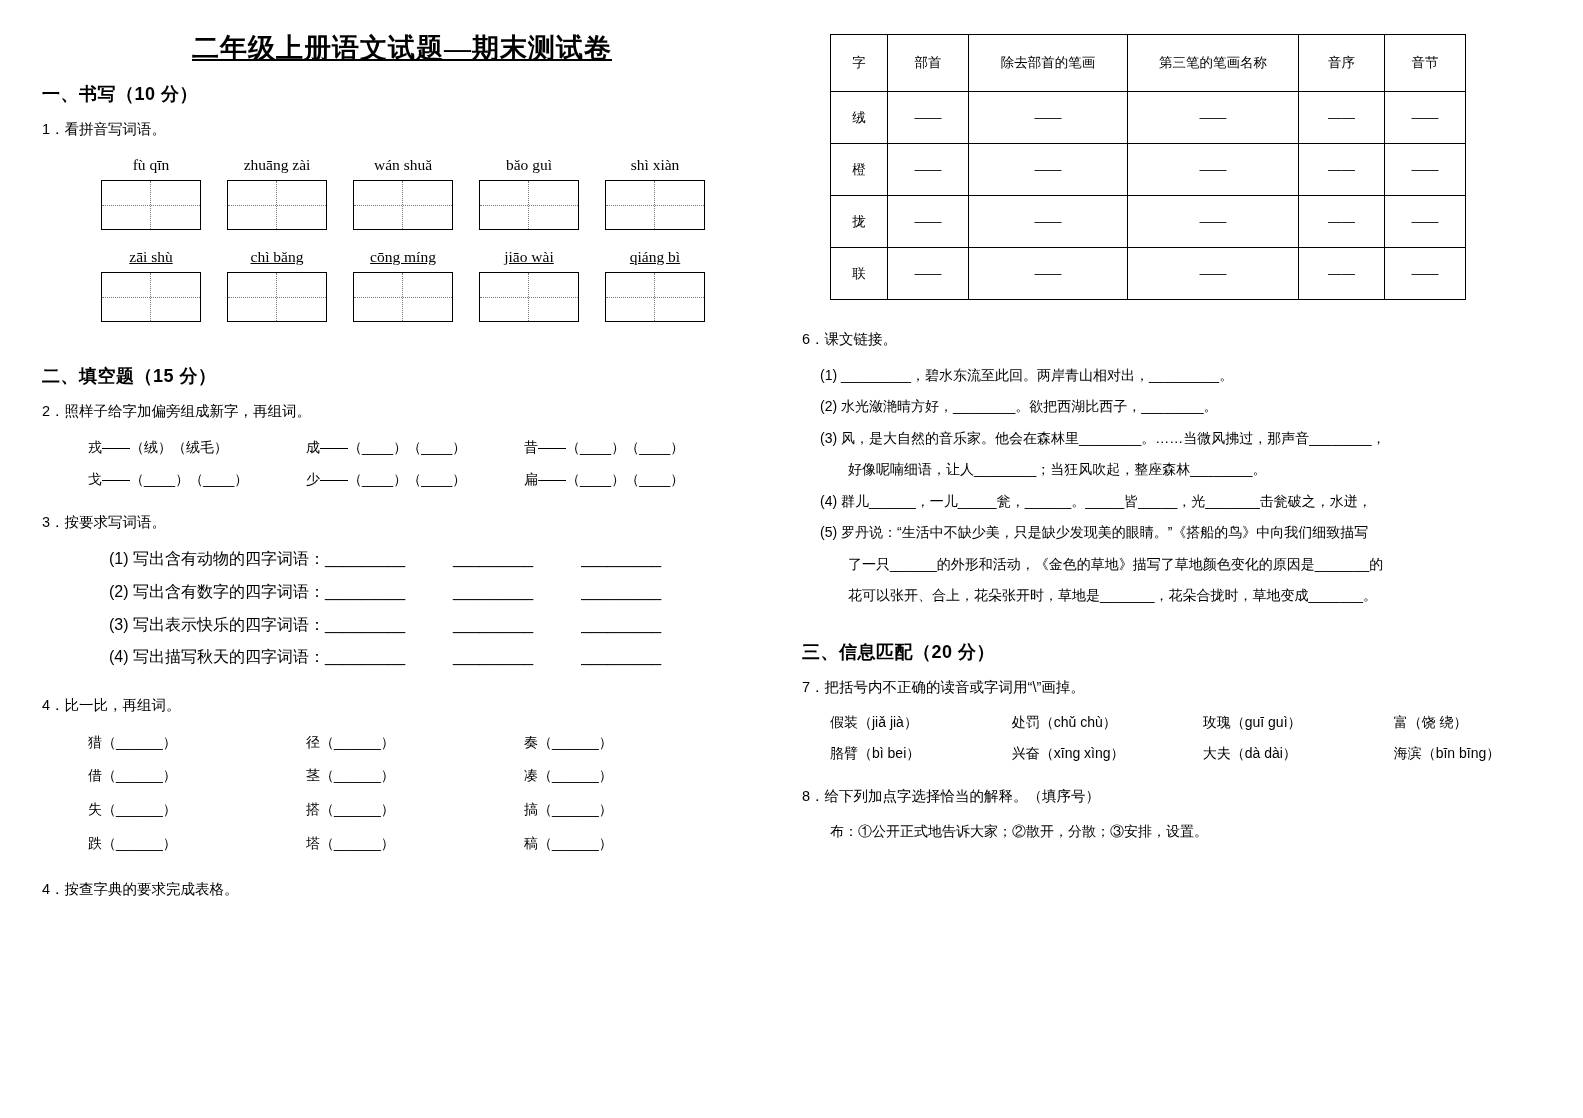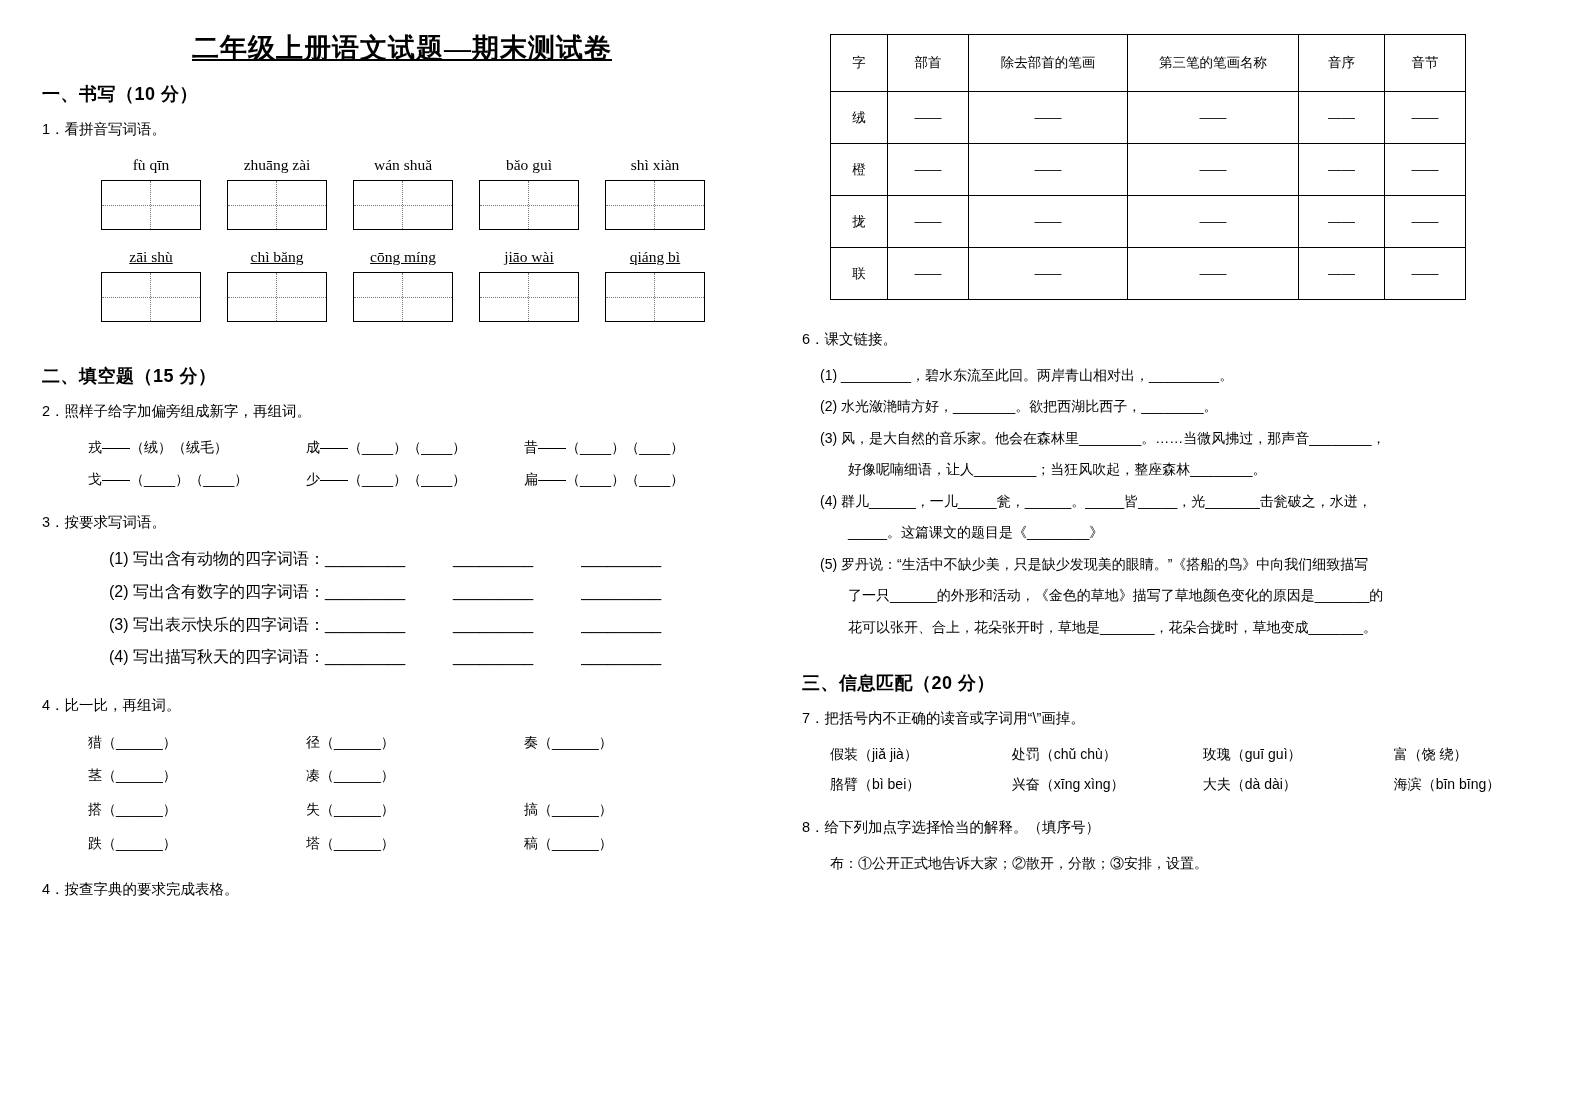--- a/index.html
+++ b/index.html
@@ -267,26 +267,27 @@
     <div class="sub">(3) 写出表示快乐的四字词语：_________　　　_________　　　_________</div>
     <div class="sub">(4) 写出描写秋天的四字词语：_________　　　_________　　　_________</div>
 
     <div class="q" style="margin-top:18px">4．比一比，再组词。</div>
     <div class="bi-row">
       <div class="bi-cell">猎（______）</div>
       <div class="bi-cell">径（______）</div>
       <div class="bi-cell">奏（______）</div>
     </div>
     <div class="bi-row">
+      <div class="bi-cell">借（______）</div>
       <div class="bi-cell">茎（______）</div>
       <div class="bi-cell">凑（______）</div>
     </div>
     <div class="bi-row">
+      <div class="bi-cell">失（______）</div>
       <div class="bi-cell">搭（______）</div>
-      <div class="bi-cell">失（______）</div>
       <div class="bi-cell">搞（______）</div>
     </div>
     <div class="bi-row">
       <div class="bi-cell">跌（______）</div>
       <div class="bi-cell">塔（______）</div>
       <div class="bi-cell">稿（______）</div>
     </div>
 
     <div class="q" style="margin-top:16px">4．按查字典的要求完成表格。</div>
   </div>
@@ -337,21 +338,20 @@
       </tr>
     </tbody>
       </table>
 
     <div class="q" style="margin-top:26px;margin-left:12px">6．课文链接。</div>
     <div class="sub-r">(1) _________，碧水东流至此回。两岸青山相对出，_________。</div>
     <div class="sub-r">(2) 水光潋滟晴方好，________。欲把西湖比西子，________。</div>
     <div class="sub-r">(3) 风，是大自然的音乐家。他会在森林里________。……当微风拂过，那声音________，</div>
     <div class="sub-r" style="margin-left:58px">好像呢喃细语，让人________；当狂风吹起，整座森林________。</div>
     <div class="sub-r">(4) 群儿______，一儿_____瓮，______。_____皆_____，光_______击瓮破之，水迸，</div>
-    <div class="sub-r" style="margin-left:58px">_____。这篇课文的题目是《________》</div>
     <div class="sub-r">(5) 罗丹说：“生活中不缺少美，只是缺少发现美的眼睛。”《搭船的鸟》中向我们细致描写</div>
     <div class="sub-r" style="margin-left:58px">了一只______的外形和活动，《金色的草地》描写了草地颜色变化的原因是_______的</div>
     <div class="sub-r" style="margin-left:58px">花可以张开、合上，花朵张开时，草地是_______，花朵合拢时，草地变成_______。</div>
 
     <div class="section-head" style="margin-top:28px;margin-left:12px">三、信息匹配（20 分）</div>
 
     <div class="q" style="margin-left:12px">7．把括号内不正确的读音或字词用“\”画掉。</div>
     <div class="pick-row">
       <span class="pick-1">假装（jiǎ jià）</span>
       <span class="pick-2">处罚（chǔ chù）</span>

